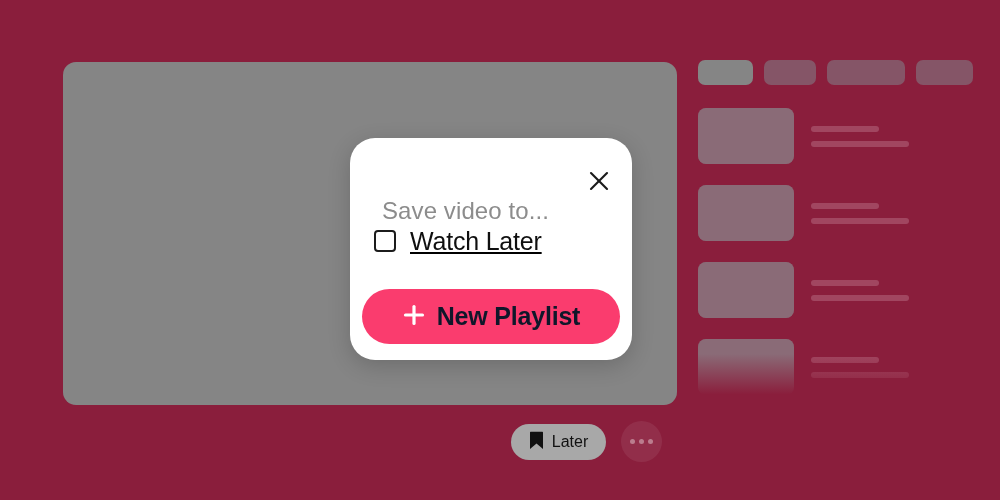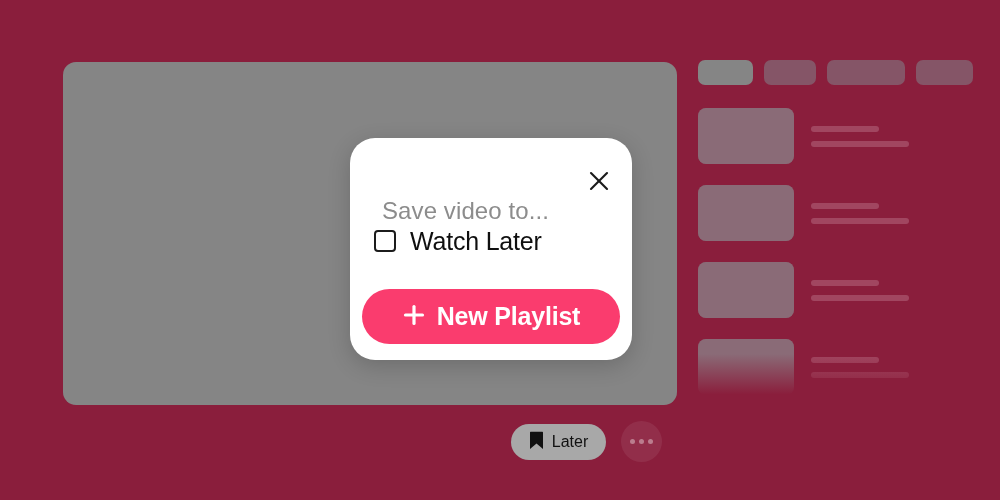--- a/index.html
+++ b/index.html
@@ -76,20 +76,21 @@
     position: absolute;
     left: 0;
     top: 78px;
     width: 282px;
     height: 50px;
     display: flex;
     align-items: center;
     padding-left: 24px;
     box-sizing: border-box;
     cursor: pointer;
+    text-decoration: underline;
   }
   .checkbox {
     width: 22px;
     height: 22px;
     border: 2.6px solid #1C1C1C;
     border-radius: 4px;
     background: #FFFFFF;
     box-sizing: border-box;
     flex: 0 0 auto;
   }
@@ -117,21 +118,21 @@
     cursor: pointer;
     padding: 0;
   }
   .plus-icon {
     display: block;
     flex: 0 0 auto;
   }
   .new-playlist-label {
     font-size: 25px;
     font-weight: bold;
-    color: #ffffff;
+    color: #0f172a;
     letter-spacing: -0.2px;
     white-space: nowrap;
   }
 
   
   .save-pill {
     position: absolute;
     left: 511px;
     top: 424px;
     width: 95px;

